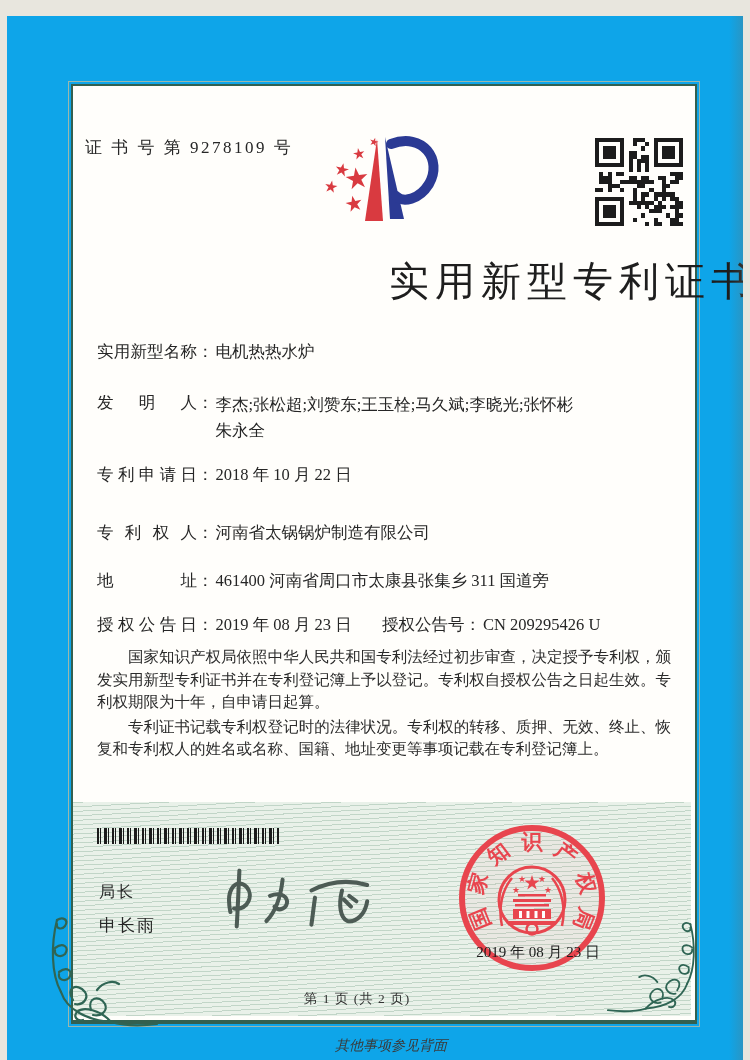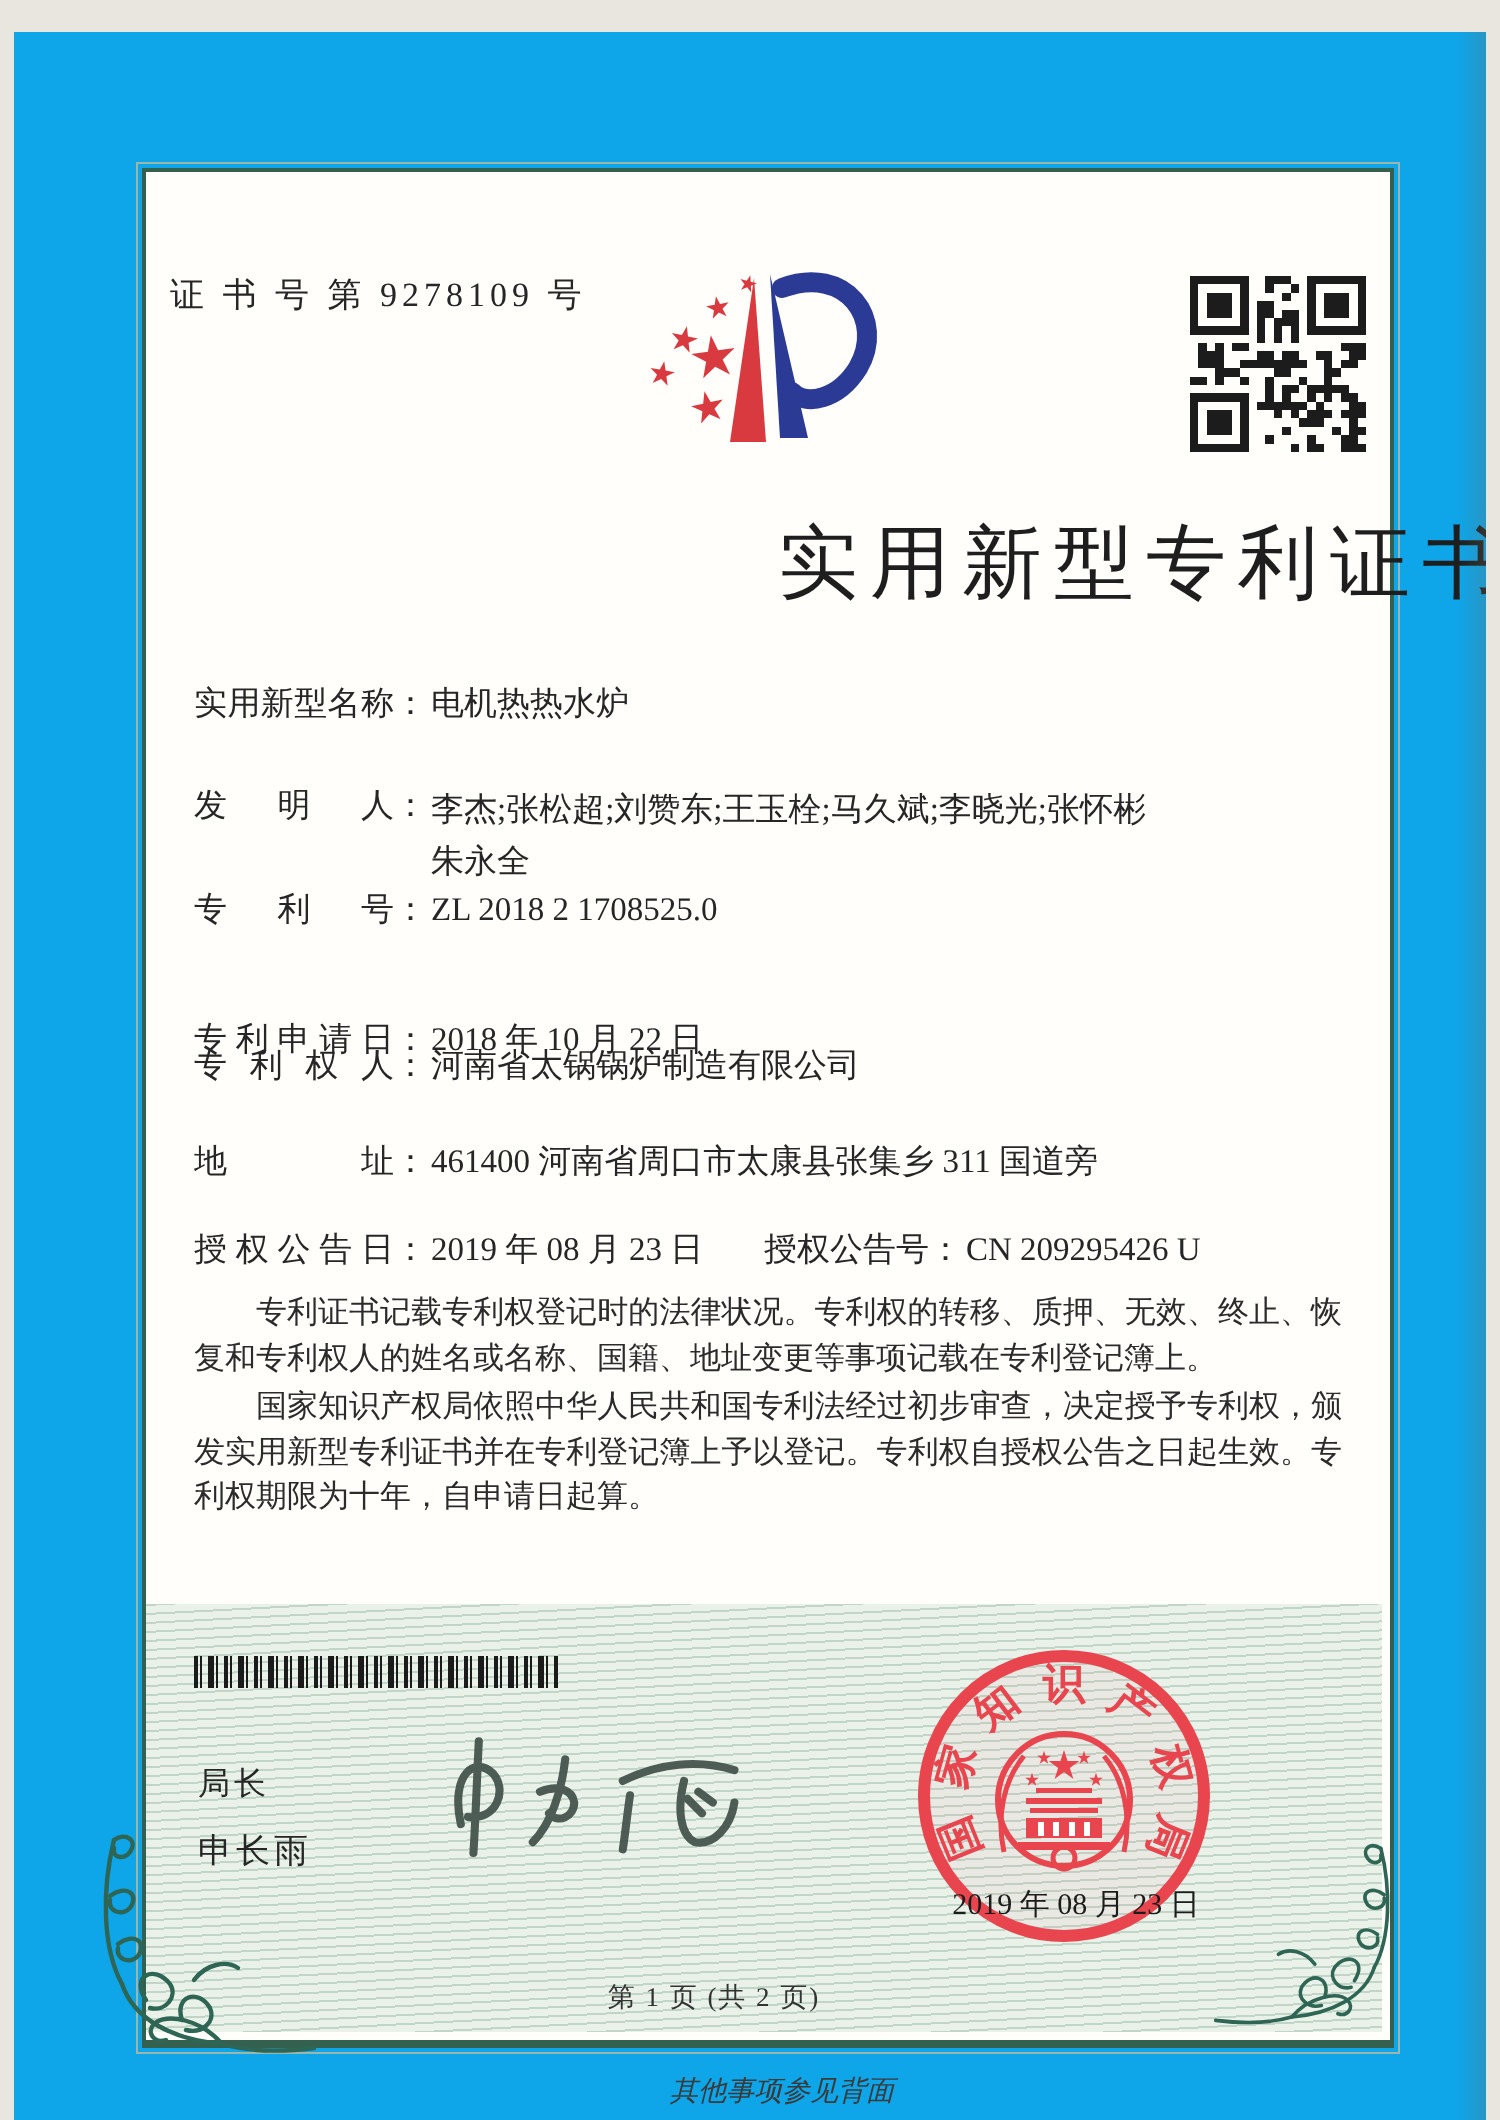--- a/index.html
+++ b/index.html
@@ -325,46 +325,43 @@
   <div class="title">实用新型专利证书</div>
 
   <div class="row" style="top:325px">
     <span class="lab">实用新型名称</span><span class="colon">：</span><span class="val">电机热热水炉</span>
   </div>
 
   <div class="row" style="top:376px">
     <span class="lab">发明人</span><span class="colon">：</span><span class="val multi"><span>李杰;张松超;刘赞东;王玉栓;马久斌;李晓光;张怀彬</span><br><span>朱永全</span></span>
   </div>
 
-  <div class="row" style="top:428px">
-    <span class="lab">专利号</span><span class="colon">：</span><span class="val">ZL 2018 2 1708525.0</span>
-  </div>
-
-  <div class="row" style="top:493px">
+
+  <div class="row" style="top:448px">
     <span class="lab">专利申请日</span><span class="colon">：</span><span class="val">2018 年 10 月 22 日</span>
   </div>
 
   <div class="row" style="top:506px">
     <span class="lab">专利权人</span><span class="colon">：</span><span class="val">河南省太锅锅炉制造有限公司</span>
   </div>
 
   <div class="row" style="top:554px">
     <span class="lab">地址</span><span class="colon">：</span><span class="val">461400 河南省周口市太康县张集乡 311 国道旁</span>
   </div>
 
   <div class="row" style="top:598px">
     <span class="lab">授权公告日</span><span class="colon">：</span><span class="val">2019 年 08 月 23 日</span>
   </div>
   <div class="row" style="left:375px; top:598px">
     <span>授权公告号</span><span class="colon">：</span><span class="val">CN 209295426 U</span>
   </div>
 
   <div class="paras">
+    <p>国家知识产权局依照中华人民共和国专利法经过初步审查，决定授予专利权，颁发实用新型专利证书并在专利登记簿上予以登记。专利权自授权公告之日起生效。专利权期限为十年，自申请日起算。</p>
     <p>专利证书记载专利权登记时的法律状况。专利权的转移、质押、无效、终止、恢复和专利权人的姓名或名称、国籍、地址变更等事项记载在专利登记簿上。</p>
-    <p>国家知识产权局依照中华人民共和国专利法经过初步审查，决定授予专利权，颁发实用新型专利证书并在专利登记簿上予以登记。专利权自授权公告之日起生效。专利权期限为十年，自申请日起算。</p>
   </div>
 
   <div class="barcode"></div>
   <div class="director-title">局长</div>
   <div class="director-name">申长雨</div>
 
   <svg class="sig-svg" viewBox="0 0 200 75">
     <g fill="none" stroke="#41504a" stroke-width="4.5" stroke-linecap="round" stroke-linejoin="round" opacity="0.92">
       <path d="M 26,52 C 20,24 34,14 44,24 C 52,33 46,50 30,48"></path>
       <path d="M 36,6 C 35,26 34,54 33,68"></path>

